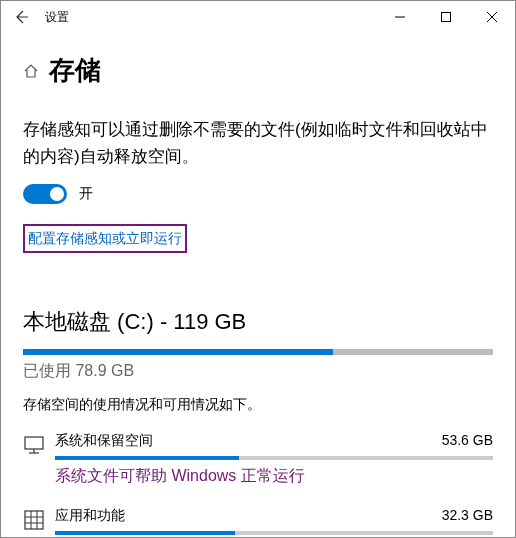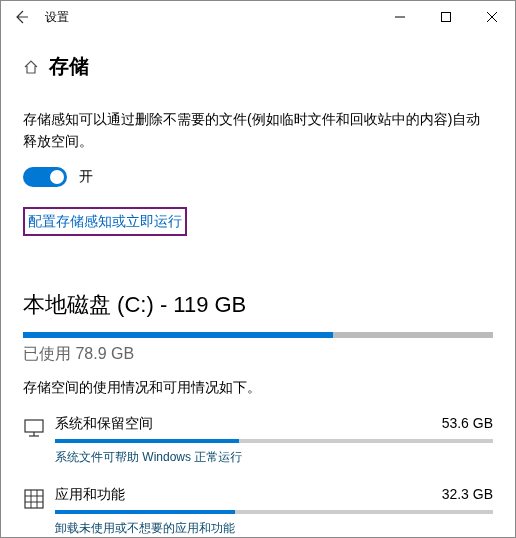--- a/index.html
+++ b/index.html
@@ -43,25 +43,25 @@
     align-items: center;
     gap: 10px;
     margin-top: 10px;
     margin-bottom: 28px;
   }
   .hdr .home {
     font-size: 16px;
     color: #555;
   }
   .hdr h1 {
-    font-size: 20px;
+    font-size: 26px;
     font-weight: 600;
   }
   .desc {
-    font-size: 14px;
+    font-size: 17px;
     line-height: 1.6;
     color: #000;
     margin-bottom: 14px;
   }
   .togglerow {
     display: flex;
     align-items: center;
     gap: 12px;
     margin-bottom: 20px;
   }
@@ -137,22 +137,22 @@
     margin-bottom: 6px;
   }
   .catbar {
     width: 100%;
     height: 4px;
     background: #ccc;
     margin-bottom: 6px;
   }
   .catbar-inner { height: 100%; background: #0078D4; }
   .catsub {
-    font-size: 12px;
-    color: #0c4a6e;
+    font-size: 16px;
+    color: #701a75;
   }
   svg { display:block; }
 </style>
 </head>
 <body>
 
 <div class="titlebar">
   <div class="back">
     <svg width="16" height="16" viewBox="0 0 16 16">
       <path d="M10 2 L4 8 L10 14 M4 8 L15 8" stroke="#333" stroke-width="1.2" fill="none"></path>

